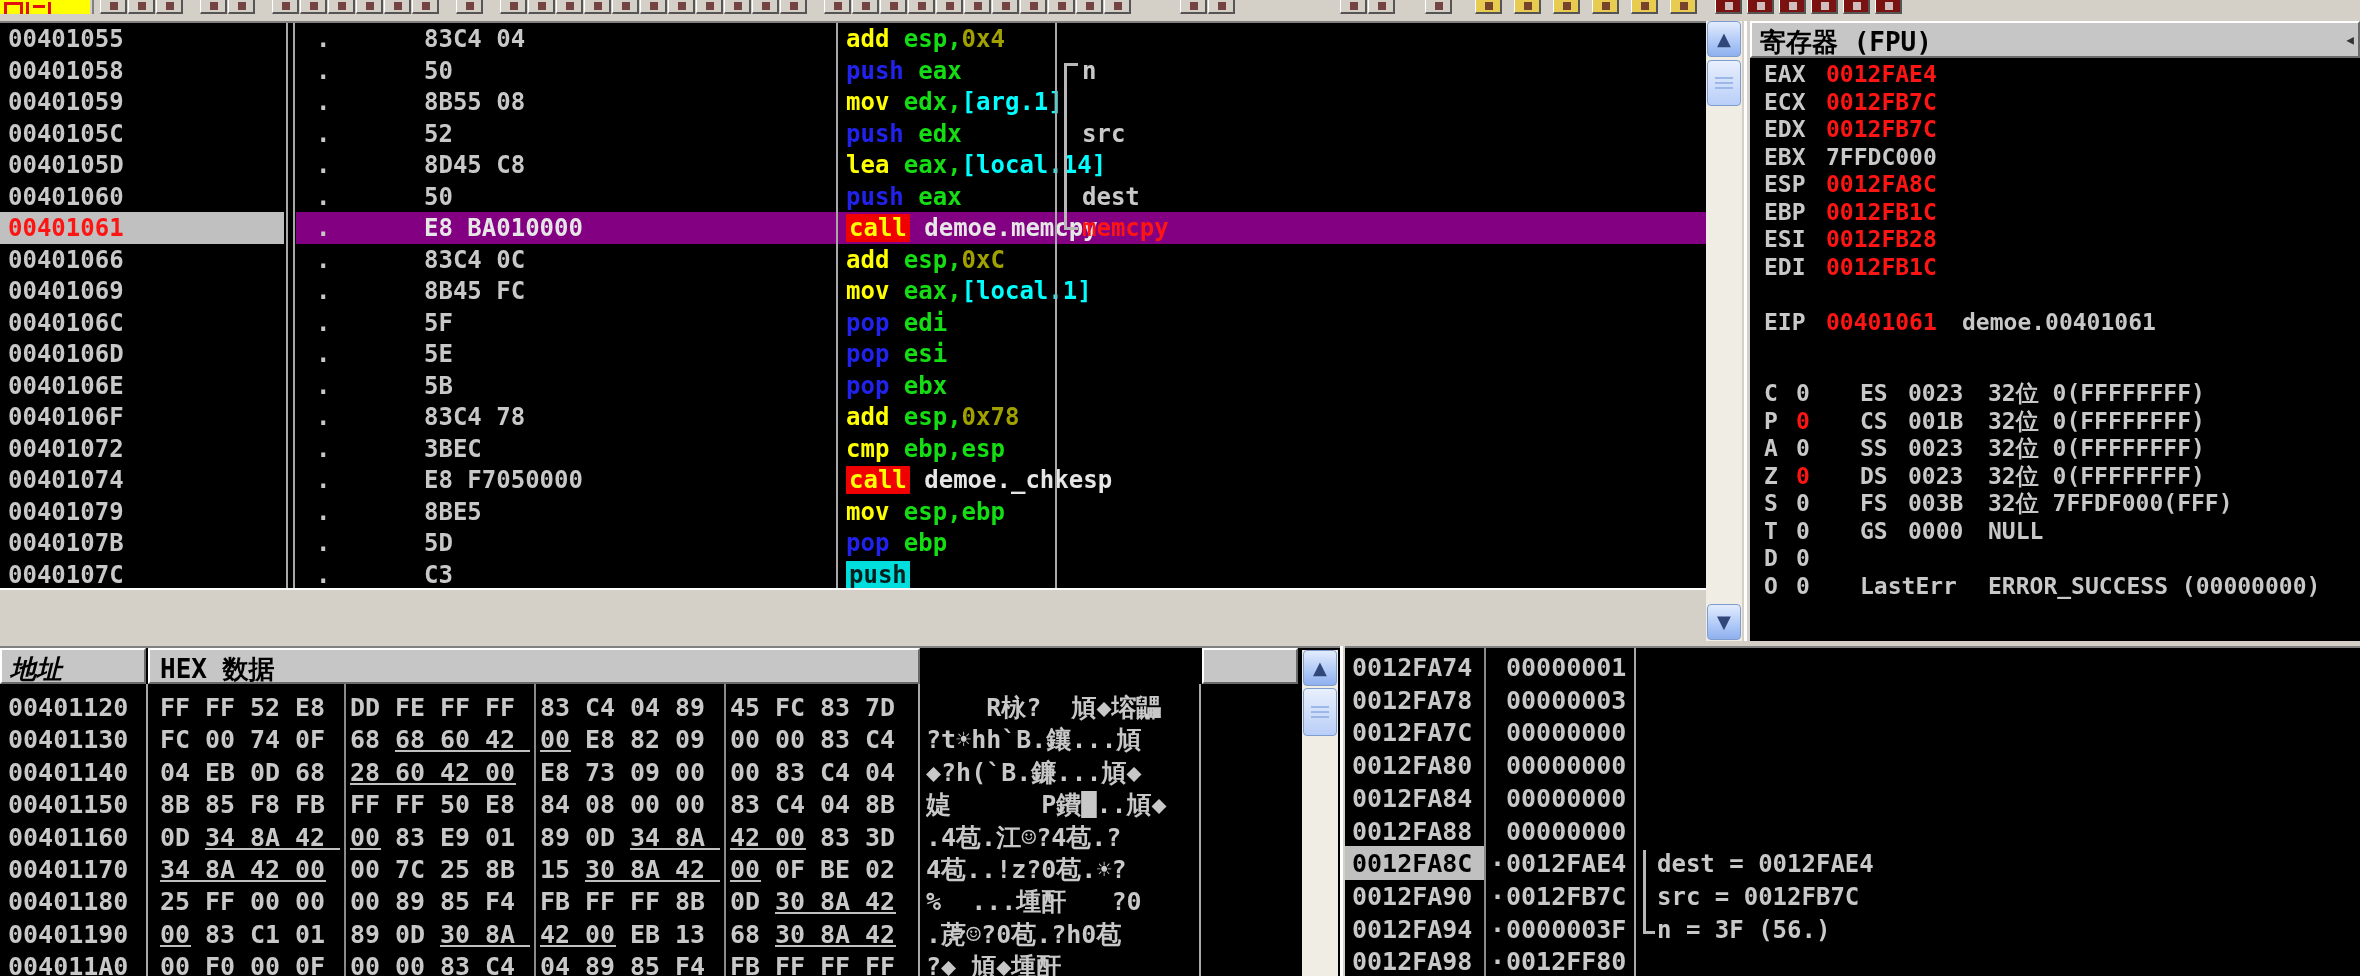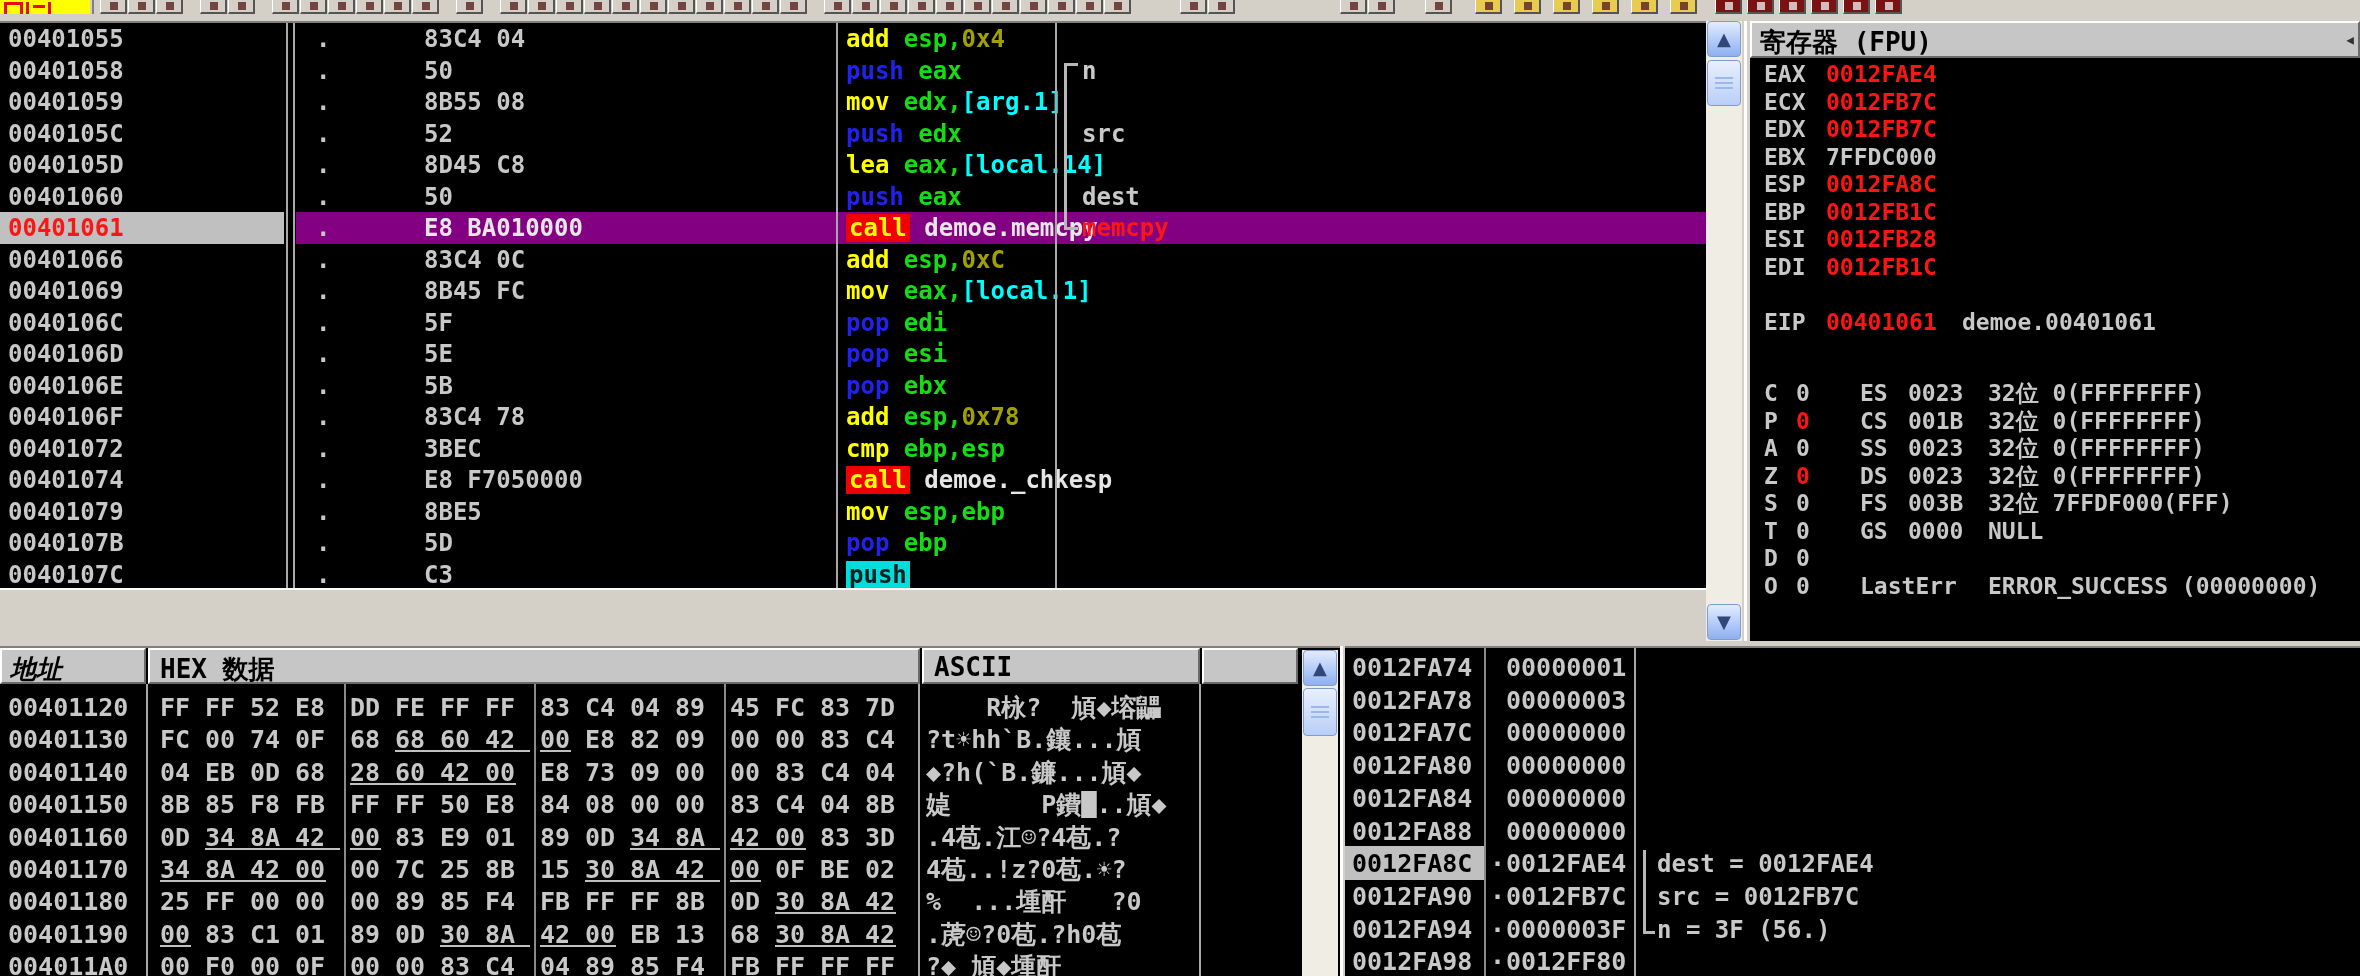--- a/index.html
+++ b/index.html
@@ -272,23 +272,20 @@
       </div>
   </div>
 
   <div class="pane" id="dump-pane" style="left:0;top:646px;width:1340px;height:330px;border-top:2px solid #808080;">
     <div class="hdrbox" style="left:0;top:0;width:146px;height:36px;">
       <div class="hdrtext abs" style="left:8px;top:2px;font-style:italic;">地址</div>
     </div>
     <div class="hdrbox" style="left:148px;top:0;width:772px;height:36px;">
       <div class="hdrtext abs" style="left:10px;top:2px;">HEX 数据</div>
     </div>
-    <div class="hdrbox" style="left:922px;top:0;width:278px;height:36px;">
-      <div class="hdrtext abs" style="left:10px;top:2px;">ASCII</div>
-    </div>
     <div class="hdrbox" style="left:1202px;top:0;width:96px;height:36px;"></div>
     <div id="dump-rows">
         <div class="abs mono25" style="left: 0px; top: 44px; width: 1340px; height: 32px;"><div class="abs c-sil" style="left: 8px; top: 2px;">00401120</div><div class="abs c-sil" style="left: 160px; top: 2px; width: 45px;">FF</div><div class="abs c-sil" style="left: 205px; top: 2px; width: 45px;">FF</div><div class="abs c-sil" style="left: 250px; top: 2px; width: 45px;">52</div><div class="abs c-sil" style="left: 295px; top: 2px; width: 45px;">E8</div><div class="abs c-sil" style="left: 350px; top: 2px; width: 45px;">DD</div><div class="abs c-sil" style="left: 395px; top: 2px; width: 45px;">FE</div><div class="abs c-sil" style="left: 440px; top: 2px; width: 45px;">FF</div><div class="abs c-sil" style="left: 485px; top: 2px; width: 45px;">FF</div><div class="abs c-sil" style="left: 540px; top: 2px; width: 45px;">83</div><div class="abs c-sil" style="left: 585px; top: 2px; width: 45px;">C4</div><div class="abs c-sil" style="left: 630px; top: 2px; width: 45px;">04</div><div class="abs c-sil" style="left: 675px; top: 2px; width: 45px;">89</div><div class="abs c-sil" style="left: 730px; top: 2px; width: 45px;">45</div><div class="abs c-sil" style="left: 775px; top: 2px; width: 45px;">FC</div><div class="abs c-sil" style="left: 820px; top: 2px; width: 45px;">83</div><div class="abs c-sil" style="left: 865px; top: 2px; width: 45px;">7D</div><div class="abs c-sil" style="left: 926px; top: 2px; width: 270px; overflow: hidden;">    R栐?  頄◆塎鼺</div></div>
         <div class="abs mono25" style="left: 0px; top: 76px; width: 1340px; height: 32px;"><div class="abs c-sil" style="left: 8px; top: 2px;">00401130</div><div class="abs c-sil" style="left: 160px; top: 2px; width: 45px;">FC</div><div class="abs c-sil" style="left: 205px; top: 2px; width: 45px;">00</div><div class="abs c-sil" style="left: 250px; top: 2px; width: 45px;">74</div><div class="abs c-sil" style="left: 295px; top: 2px; width: 45px;">0F</div><div class="abs c-sil" style="left: 350px; top: 2px; width: 45px;">68</div><div class="abs c-sil" style="left: 395px; top: 2px; width: 45px;">68<div class="underline-b" style="width: 45px;"></div></div><div class="abs c-sil" style="left: 440px; top: 2px; width: 45px;">60<div class="underline-b" style="width: 45px;"></div></div><div class="abs c-sil" style="left: 485px; top: 2px; width: 45px;">42<div class="underline-b" style="width: 45px;"></div></div><div class="abs c-sil" style="left: 540px; top: 2px; width: 45px;">00<div class="underline-b" style="width: 31px;"></div></div><div class="abs c-sil" style="left: 585px; top: 2px; width: 45px;">E8</div><div class="abs c-sil" style="left: 630px; top: 2px; width: 45px;">82</div><div class="abs c-sil" style="left: 675px; top: 2px; width: 45px;">09</div><div class="abs c-sil" style="left: 730px; top: 2px; width: 45px;">00</div><div class="abs c-sil" style="left: 775px; top: 2px; width: 45px;">00</div><div class="abs c-sil" style="left: 820px; top: 2px; width: 45px;">83</div><div class="abs c-sil" style="left: 865px; top: 2px; width: 45px;">C4</div><div class="abs c-sil" style="left: 926px; top: 2px; width: 270px; overflow: hidden;">?t☀hh`B.鑲...頄</div></div>
         <div class="abs mono25" style="left: 0px; top: 109px; width: 1340px; height: 32px;"><div class="abs c-sil" style="left: 8px; top: 2px;">00401140</div><div class="abs c-sil" style="left: 160px; top: 2px; width: 45px;">04</div><div class="abs c-sil" style="left: 205px; top: 2px; width: 45px;">EB</div><div class="abs c-sil" style="left: 250px; top: 2px; width: 45px;">0D</div><div class="abs c-sil" style="left: 295px; top: 2px; width: 45px;">68</div><div class="abs c-sil" style="left: 350px; top: 2px; width: 45px;">28<div class="underline-b" style="width: 45px;"></div></div><div class="abs c-sil" style="left: 395px; top: 2px; width: 45px;">60<div class="underline-b" style="width: 45px;"></div></div><div class="abs c-sil" style="left: 440px; top: 2px; width: 45px;">42<div class="underline-b" style="width: 45px;"></div></div><div class="abs c-sil" style="left: 485px; top: 2px; width: 45px;">00<div class="underline-b" style="width: 31px;"></div></div><div class="abs c-sil" style="left: 540px; top: 2px; width: 45px;">E8</div><div class="abs c-sil" style="left: 585px; top: 2px; width: 45px;">73</div><div class="abs c-sil" style="left: 630px; top: 2px; width: 45px;">09</div><div class="abs c-sil" style="left: 675px; top: 2px; width: 45px;">00</div><div class="abs c-sil" style="left: 730px; top: 2px; width: 45px;">00</div><div class="abs c-sil" style="left: 775px; top: 2px; width: 45px;">83</div><div class="abs c-sil" style="left: 820px; top: 2px; width: 45px;">C4</div><div class="abs c-sil" style="left: 865px; top: 2px; width: 45px;">04</div><div class="abs c-sil" style="left: 926px; top: 2px; width: 270px; overflow: hidden;">◆?h(`B.鐮...頄◆</div></div>
         <div class="abs mono25" style="left: 0px; top: 141px; width: 1340px; height: 32px;"><div class="abs c-sil" style="left: 8px; top: 2px;">00401150</div><div class="abs c-sil" style="left: 160px; top: 2px; width: 45px;">8B</div><div class="abs c-sil" style="left: 205px; top: 2px; width: 45px;">85</div><div class="abs c-sil" style="left: 250px; top: 2px; width: 45px;">F8</div><div class="abs c-sil" style="left: 295px; top: 2px; width: 45px;">FB</div><div class="abs c-sil" style="left: 350px; top: 2px; width: 45px;">FF</div><div class="abs c-sil" style="left: 395px; top: 2px; width: 45px;">FF</div><div class="abs c-sil" style="left: 440px; top: 2px; width: 45px;">50</div><div class="abs c-sil" style="left: 485px; top: 2px; width: 45px;">E8</div><div class="abs c-sil" style="left: 540px; top: 2px; width: 45px;">84</div><div class="abs c-sil" style="left: 585px; top: 2px; width: 45px;">08</div><div class="abs c-sil" style="left: 630px; top: 2px; width: 45px;">00</div><div class="abs c-sil" style="left: 675px; top: 2px; width: 45px;">00</div><div class="abs c-sil" style="left: 730px; top: 2px; width: 45px;">83</div><div class="abs c-sil" style="left: 775px; top: 2px; width: 45px;">C4</div><div class="abs c-sil" style="left: 820px; top: 2px; width: 45px;">04</div><div class="abs c-sil" style="left: 865px; top: 2px; width: 45px;">8B</div><div class="abs c-sil" style="left: 926px; top: 2px; width: 270px; overflow: hidden;">媫      P鐨█..頄◆</div></div>
         <div class="abs mono25" style="left: 0px; top: 174px; width: 1340px; height: 32px;"><div class="abs c-sil" style="left: 8px; top: 2px;">00401160</div><div class="abs c-sil" style="left: 160px; top: 2px; width: 45px;">0D</div><div class="abs c-sil" style="left: 205px; top: 2px; width: 45px;">34<div class="underline-b" style="width: 45px;"></div></div><div class="abs c-sil" style="left: 250px; top: 2px; width: 45px;">8A<div class="underline-b" style="width: 45px;"></div></div><div class="abs c-sil" style="left: 295px; top: 2px; width: 45px;">42<div class="underline-b" style="width: 45px;"></div></div><div class="abs c-sil" style="left: 350px; top: 2px; width: 45px;">00<div class="underline-b" style="width: 31px;"></div></div><div class="abs c-sil" style="left: 395px; top: 2px; width: 45px;">83</div><div class="abs c-sil" style="left: 440px; top: 2px; width: 45px;">E9</div><div class="abs c-sil" style="left: 485px; top: 2px; width: 45px;">01</div><div class="abs c-sil" style="left: 540px; top: 2px; width: 45px;">89</div><div class="abs c-sil" style="left: 585px; top: 2px; width: 45px;">0D</div><div class="abs c-sil" style="left: 630px; top: 2px; width: 45px;">34<div class="underline-b" style="width: 45px;"></div></div><div class="abs c-sil" style="left: 675px; top: 2px; width: 45px;">8A<div class="underline-b" style="width: 45px;"></div></div><div class="abs c-sil" style="left: 730px; top: 2px; width: 45px;">42<div class="underline-b" style="width: 45px;"></div></div><div class="abs c-sil" style="left: 775px; top: 2px; width: 45px;">00<div class="underline-b" style="width: 31px;"></div></div><div class="abs c-sil" style="left: 820px; top: 2px; width: 45px;">83</div><div class="abs c-sil" style="left: 865px; top: 2px; width: 45px;">3D</div><div class="abs c-sil" style="left: 926px; top: 2px; width: 270px; overflow: hidden;">.4苞.江☺?4苞.?</div></div>
         <div class="abs mono25" style="left: 0px; top: 206px; width: 1340px; height: 32px;"><div class="abs c-sil" style="left: 8px; top: 2px;">00401170</div><div class="abs c-sil" style="left: 160px; top: 2px; width: 45px;">34<div class="underline-b" style="width: 45px;"></div></div><div class="abs c-sil" style="left: 205px; top: 2px; width: 45px;">8A<div class="underline-b" style="width: 45px;"></div></div><div class="abs c-sil" style="left: 250px; top: 2px; width: 45px;">42<div class="underline-b" style="width: 45px;"></div></div><div class="abs c-sil" style="left: 295px; top: 2px; width: 45px;">00<div class="underline-b" style="width: 31px;"></div></div><div class="abs c-sil" style="left: 350px; top: 2px; width: 45px;">00</div><div class="abs c-sil" style="left: 395px; top: 2px; width: 45px;">7C</div><div class="abs c-sil" style="left: 440px; top: 2px; width: 45px;">25</div><div class="abs c-sil" style="left: 485px; top: 2px; width: 45px;">8B</div><div class="abs c-sil" style="left: 540px; top: 2px; width: 45px;">15</div><div class="abs c-sil" style="left: 585px; top: 2px; width: 45px;">30<div class="underline-b" style="width: 45px;"></div></div><div class="abs c-sil" style="left: 630px; top: 2px; width: 45px;">8A<div class="underline-b" style="width: 45px;"></div></div><div class="abs c-sil" style="left: 675px; top: 2px; width: 45px;">42<div class="underline-b" style="width: 45px;"></div></div><div class="abs c-sil" style="left: 730px; top: 2px; width: 45px;">00<div class="underline-b" style="width: 31px;"></div></div><div class="abs c-sil" style="left: 775px; top: 2px; width: 45px;">0F</div><div class="abs c-sil" style="left: 820px; top: 2px; width: 45px;">BE</div><div class="abs c-sil" style="left: 865px; top: 2px; width: 45px;">02</div><div class="abs c-sil" style="left: 926px; top: 2px; width: 270px; overflow: hidden;">4苞..!z?0苞.☀?</div></div>
         <div class="abs mono25" style="left: 0px; top: 238px; width: 1340px; height: 32px;"><div class="abs c-sil" style="left: 8px; top: 2px;">00401180</div><div class="abs c-sil" style="left: 160px; top: 2px; width: 45px;">25</div><div class="abs c-sil" style="left: 205px; top: 2px; width: 45px;">FF</div><div class="abs c-sil" style="left: 250px; top: 2px; width: 45px;">00</div><div class="abs c-sil" style="left: 295px; top: 2px; width: 45px;">00</div><div class="abs c-sil" style="left: 350px; top: 2px; width: 45px;">00</div><div class="abs c-sil" style="left: 395px; top: 2px; width: 45px;">89</div><div class="abs c-sil" style="left: 440px; top: 2px; width: 45px;">85</div><div class="abs c-sil" style="left: 485px; top: 2px; width: 45px;">F4</div><div class="abs c-sil" style="left: 540px; top: 2px; width: 45px;">FB</div><div class="abs c-sil" style="left: 585px; top: 2px; width: 45px;">FF</div><div class="abs c-sil" style="left: 630px; top: 2px; width: 45px;">FF</div><div class="abs c-sil" style="left: 675px; top: 2px; width: 45px;">8B</div><div class="abs c-sil" style="left: 730px; top: 2px; width: 45px;">0D</div><div class="abs c-sil" style="left: 775px; top: 2px; width: 45px;">30<div class="underline-b" style="width: 45px;"></div></div><div class="abs c-sil" style="left: 820px; top: 2px; width: 45px;">8A<div class="underline-b" style="width: 45px;"></div></div><div class="abs c-sil" style="left: 865px; top: 2px; width: 45px;">42<div class="underline-b" style="width: 31px;"></div></div><div class="abs c-sil" style="left: 926px; top: 2px; width: 270px; overflow: hidden;">%  ...堹酐   ?0</div></div>
         <div class="abs mono25" style="left: 0px; top: 271px; width: 1340px; height: 32px;"><div class="abs c-sil" style="left: 8px; top: 2px;">00401190</div><div class="abs c-sil" style="left: 160px; top: 2px; width: 45px;">00<div class="underline-b" style="width: 31px;"></div></div><div class="abs c-sil" style="left: 205px; top: 2px; width: 45px;">83</div><div class="abs c-sil" style="left: 250px; top: 2px; width: 45px;">C1</div><div class="abs c-sil" style="left: 295px; top: 2px; width: 45px;">01</div><div class="abs c-sil" style="left: 350px; top: 2px; width: 45px;">89</div><div class="abs c-sil" style="left: 395px; top: 2px; width: 45px;">0D</div><div class="abs c-sil" style="left: 440px; top: 2px; width: 45px;">30<div class="underline-b" style="width: 45px;"></div></div><div class="abs c-sil" style="left: 485px; top: 2px; width: 45px;">8A<div class="underline-b" style="width: 45px;"></div></div><div class="abs c-sil" style="left: 540px; top: 2px; width: 45px;">42<div class="underline-b" style="width: 45px;"></div></div><div class="abs c-sil" style="left: 585px; top: 2px; width: 45px;">00<div class="underline-b" style="width: 31px;"></div></div><div class="abs c-sil" style="left: 630px; top: 2px; width: 45px;">EB</div><div class="abs c-sil" style="left: 675px; top: 2px; width: 45px;">13</div><div class="abs c-sil" style="left: 730px; top: 2px; width: 45px;">68</div><div class="abs c-sil" style="left: 775px; top: 2px; width: 45px;">30<div class="underline-b" style="width: 45px;"></div></div><div class="abs c-sil" style="left: 820px; top: 2px; width: 45px;">8A<div class="underline-b" style="width: 45px;"></div></div><div class="abs c-sil" style="left: 865px; top: 2px; width: 45px;">42<div class="underline-b" style="width: 31px;"></div></div><div class="abs c-sil" style="left: 926px; top: 2px; width: 270px; overflow: hidden;">.萀☺?0苞.?h0苞</div></div>

